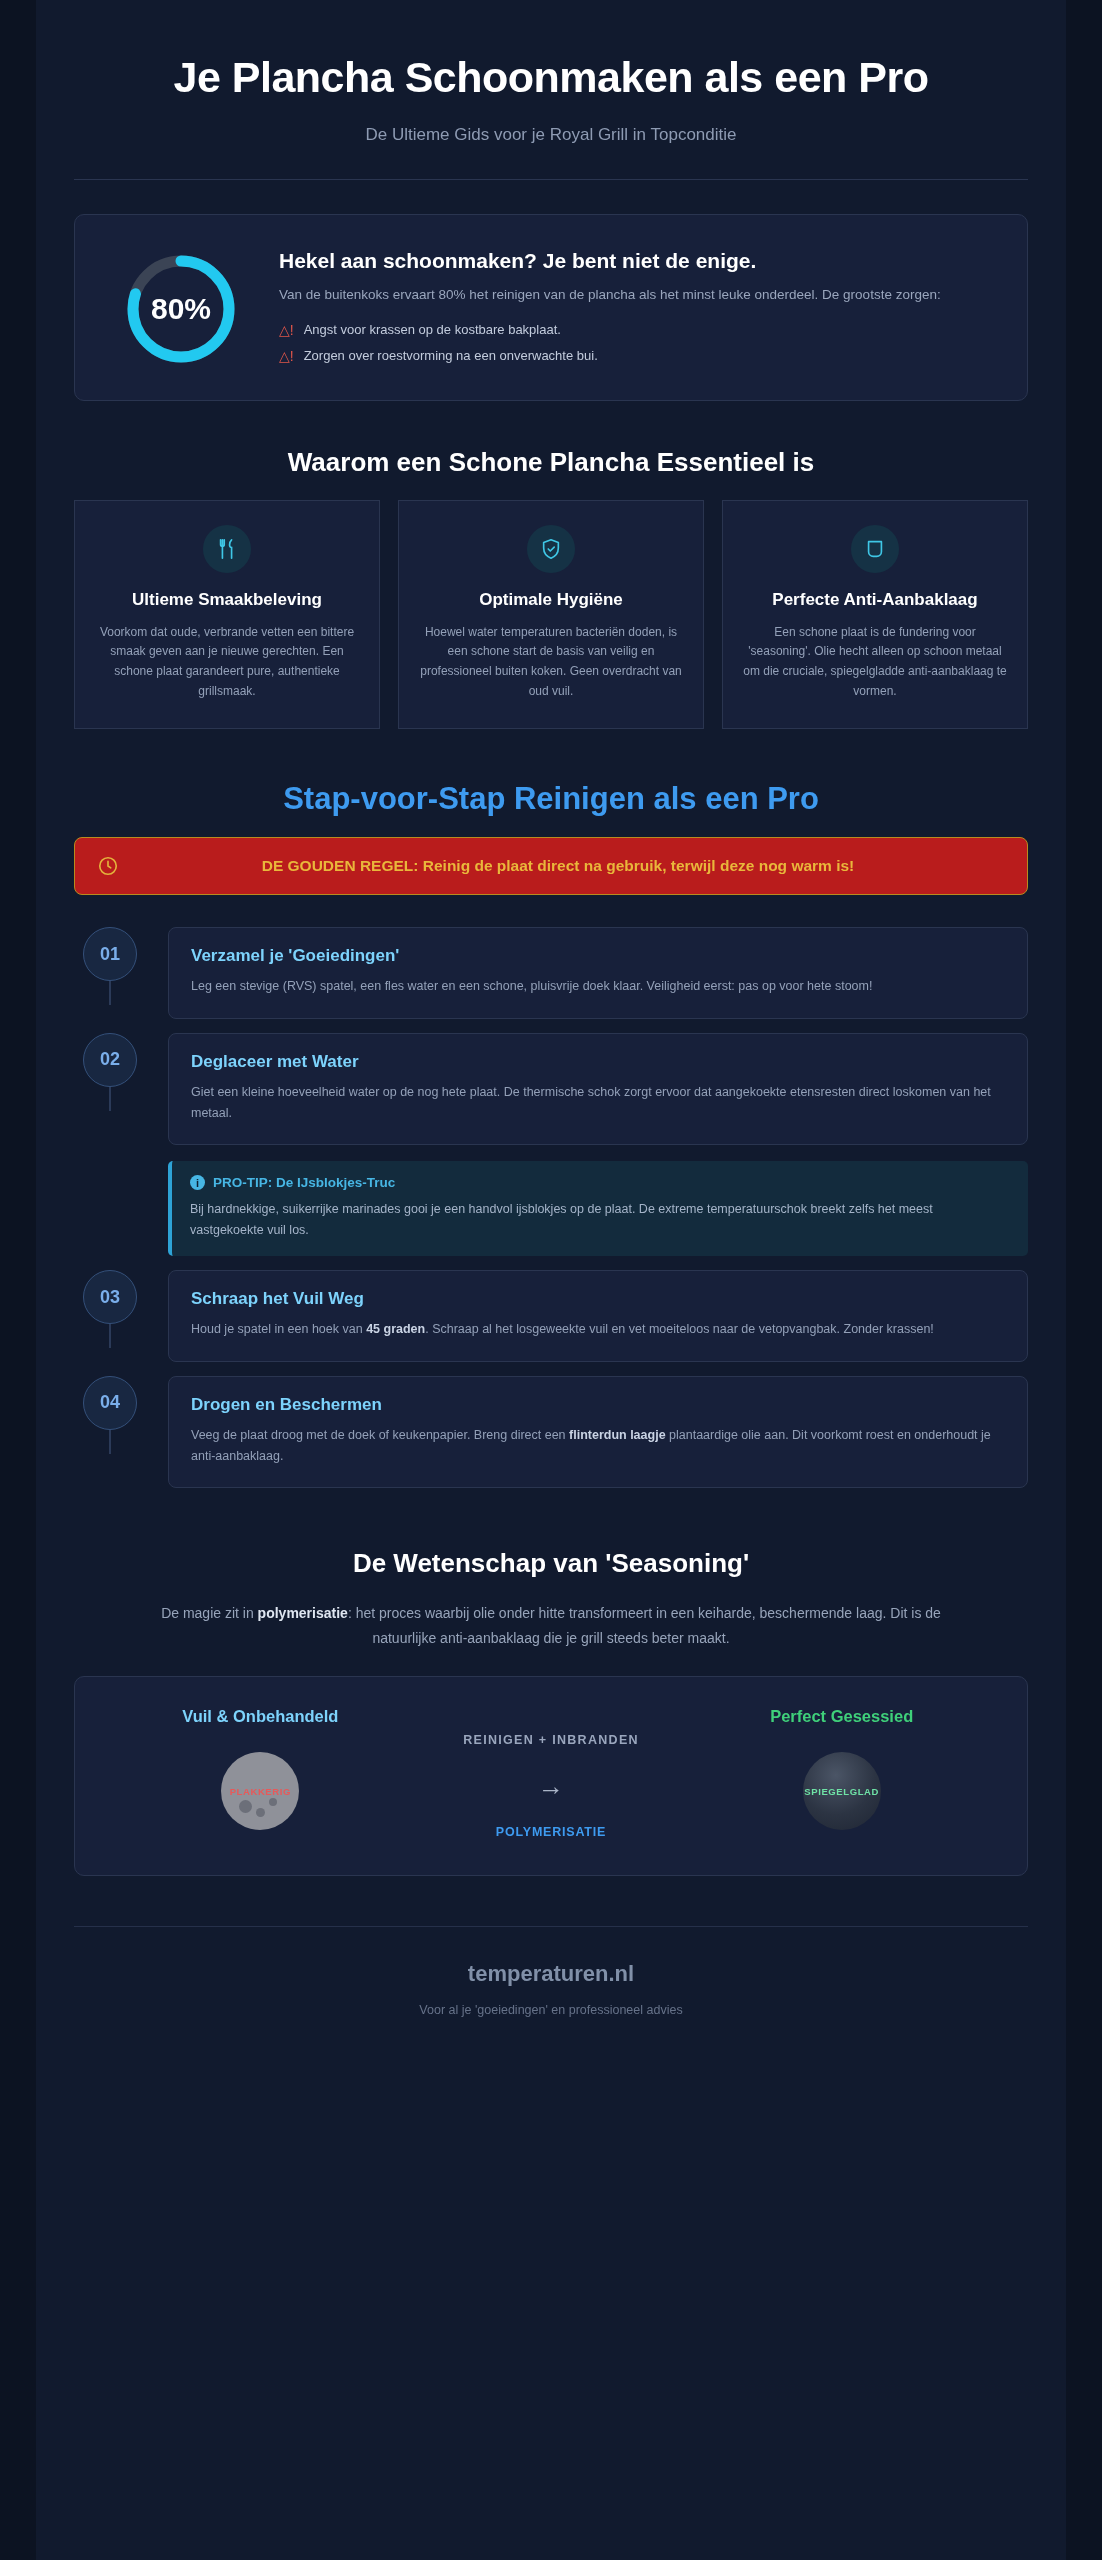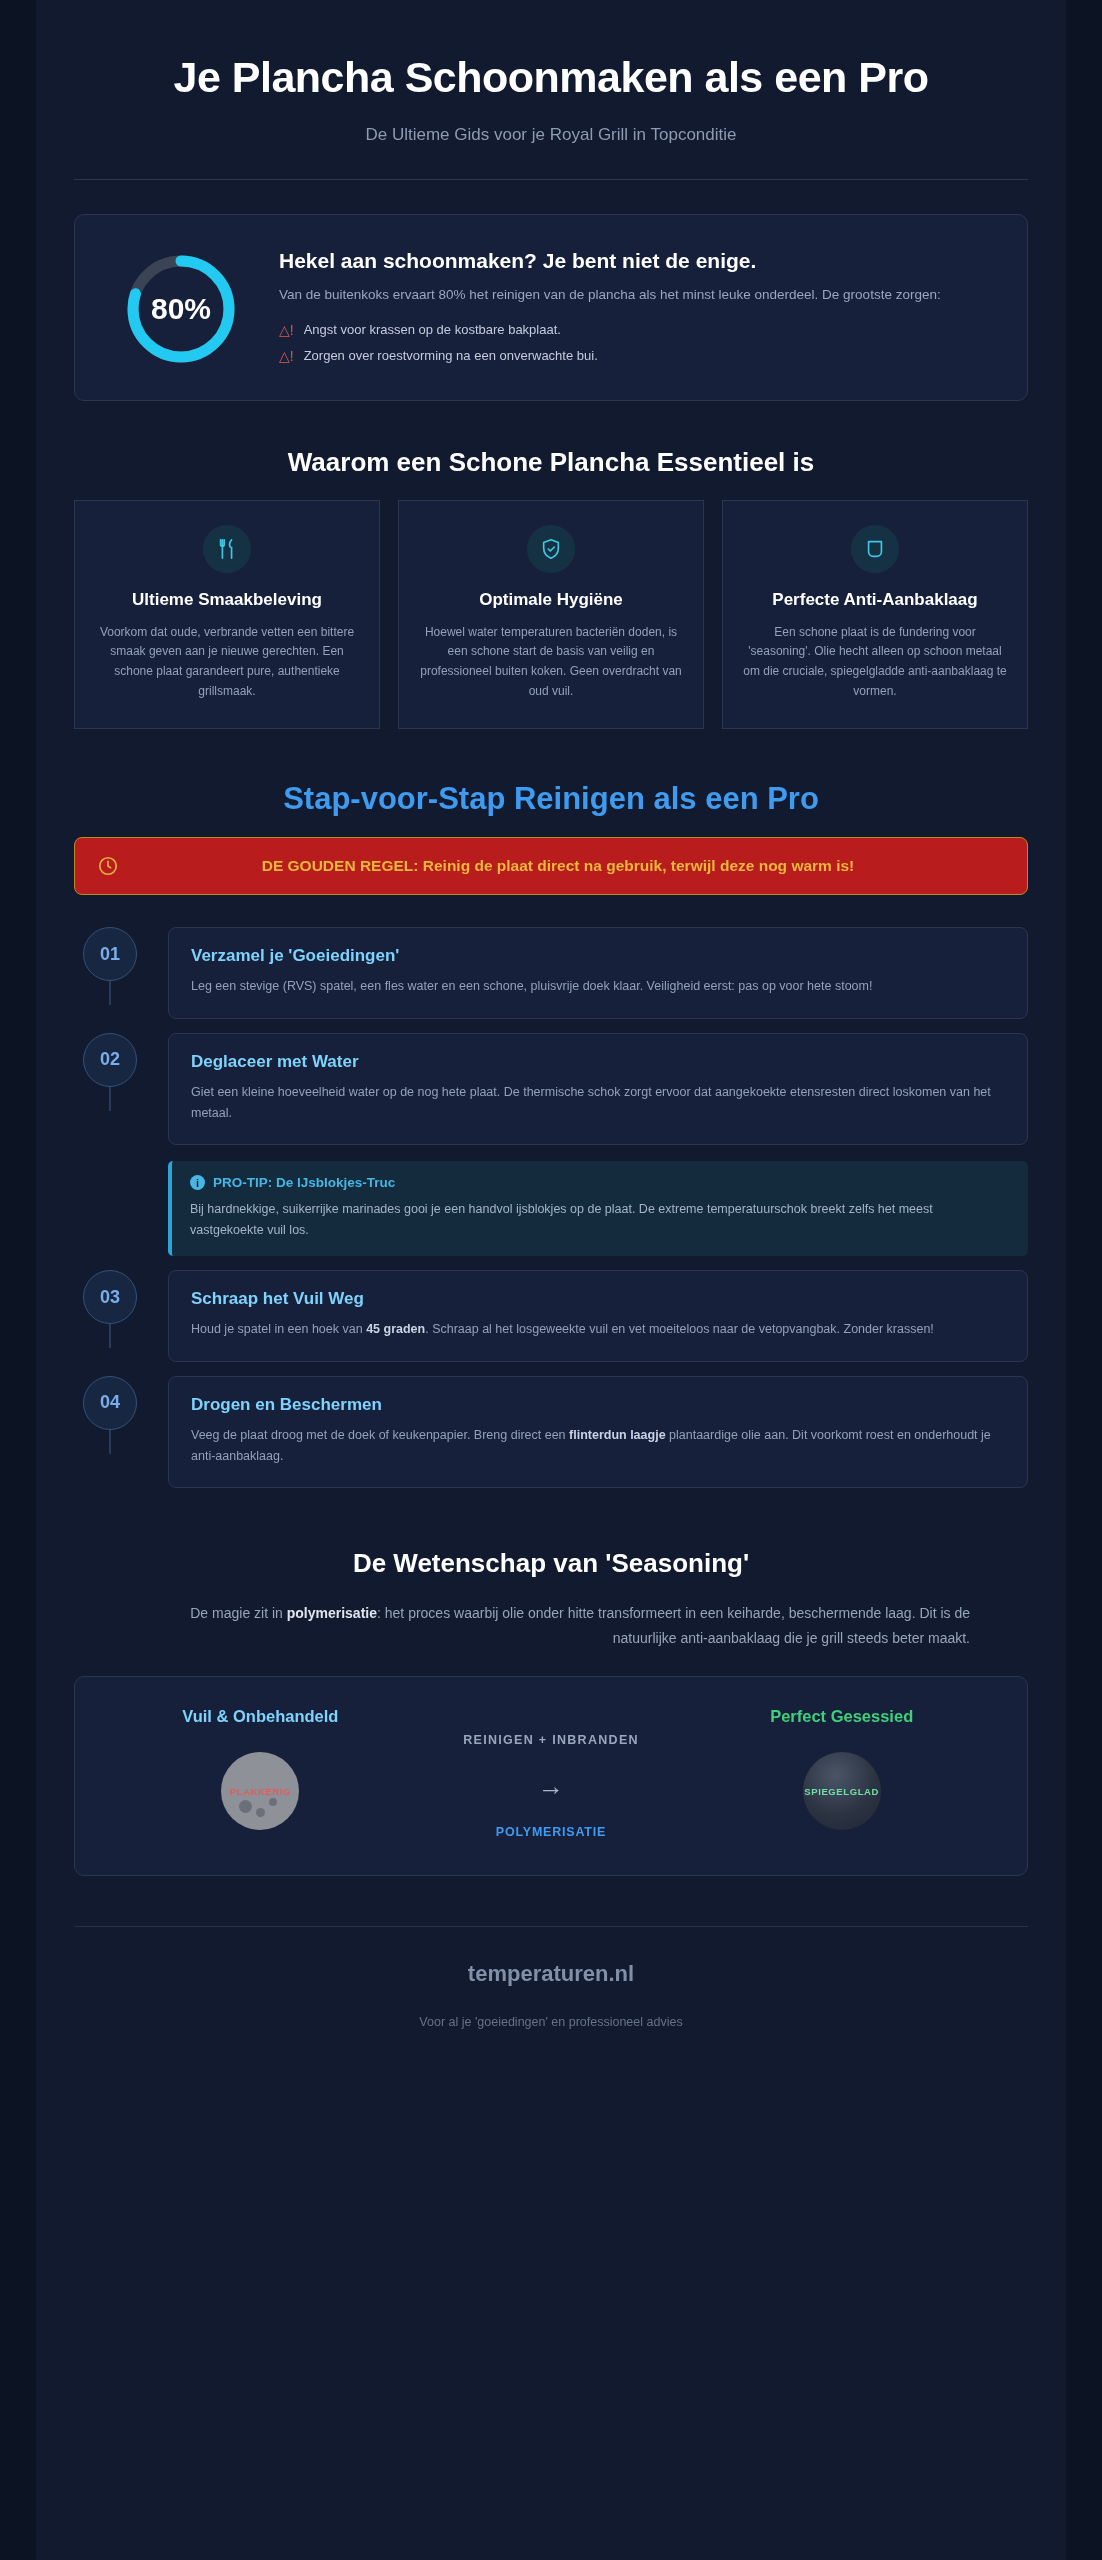--- a/index.html
+++ b/index.html
@@ -170,21 +170,21 @@
   }
   .protip p { font-size: 12.5px; color: #a5b4c9; line-height: 1.65; }
   .info-ico {
     width: 15px; height: 15px; border-radius: 50%;
     background: #47b6e4; color: #0f2233; font-size: 11px; font-weight: bold;
     display: inline-flex; align-items: center; justify-content: center;
   }
 
   
   .science-p {
-    text-align: right; font-size: 14px; color: #97a4ba; line-height: 1.75;
+    text-align: center; font-size: 14px; color: #97a4ba; line-height: 1.75;
     padding: 0 58px; margin-top: 12px;
   }
   .science-p b { color: #dfe6f1; }
 
   .compare {
     margin-top: 26px;
     background: #17203a;
     border: 1px solid #2a3550;
     border-radius: 10px;
     padding: 30px 40px 36px 40px;
@@ -206,21 +206,21 @@
   .disc.dirty .lbl { color: #e7595a; }
   .disc.clean .lbl { color: #6fe3a6; }
   .spot { position: absolute; background: #6c6f79; border-radius: 50%; }
   .arrow { margin: 0 auto; color: #aab4c7; font-size: 26px; line-height: 1; }
   .poly { margin-top: 26px; color: #3e9bf0; font-weight: bold; font-size: 12.5px; letter-spacing: 0.8px; }
 
   
   .foot-rule { height: 1px; background: #26304a; margin: 50px 0 0 0; }
   .footer { text-align: center; padding: 34px 0 40px 0; }
   .footer .brand { font-size: 22px; color: #8190a8; font-weight: bold; }
-  .footer .tag { margin-top: 28px; font-size: 12.5px; color: #667289; }
+  .footer .tag { margin-top: 16px; font-size: 12.5px; color: #667289; }
 </style>
 </head>
 <body>
 
 <div class="page">
 <div class="inner">
 
   <div class="header">
     <h1>Je Plancha Schoonmaken als een Pro</h1>
     <div class="subtitle">De Ultieme Gids voor je Royal Grill in Topconditie</div>

